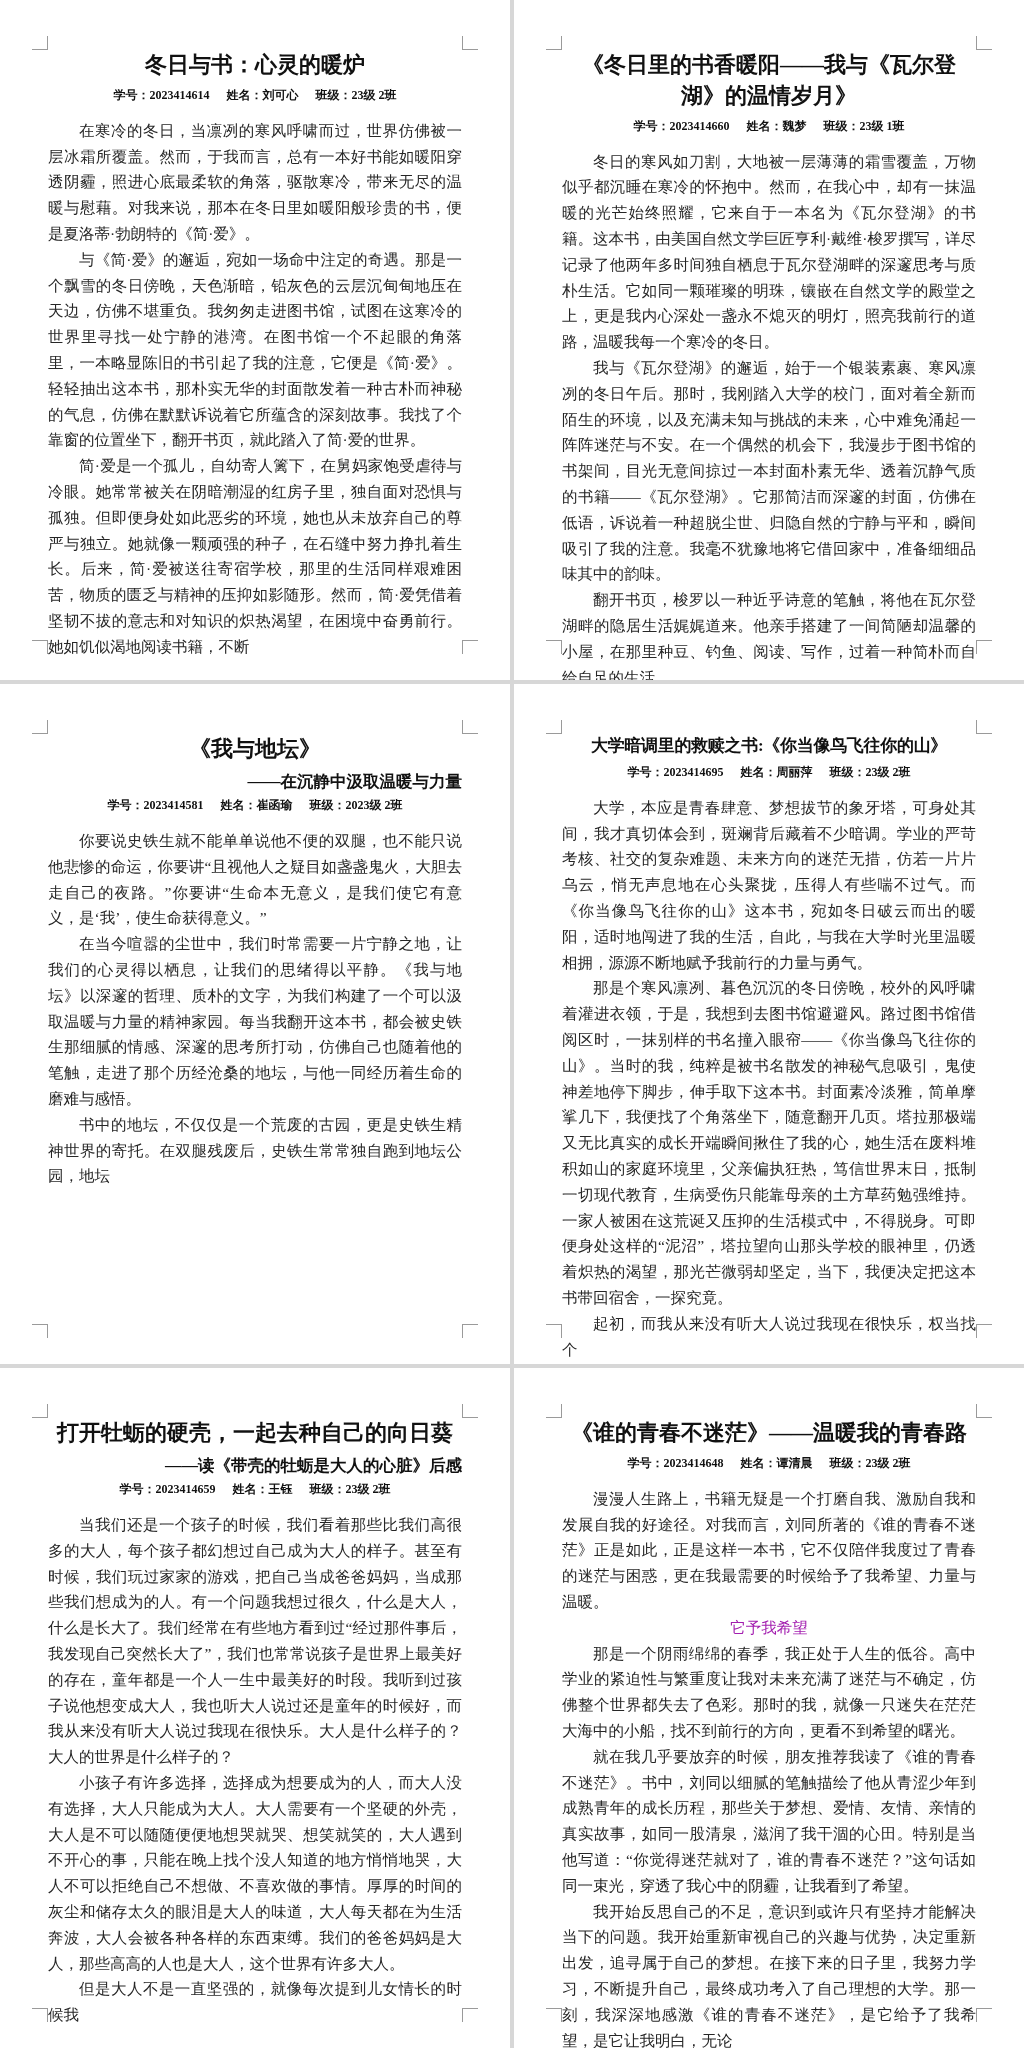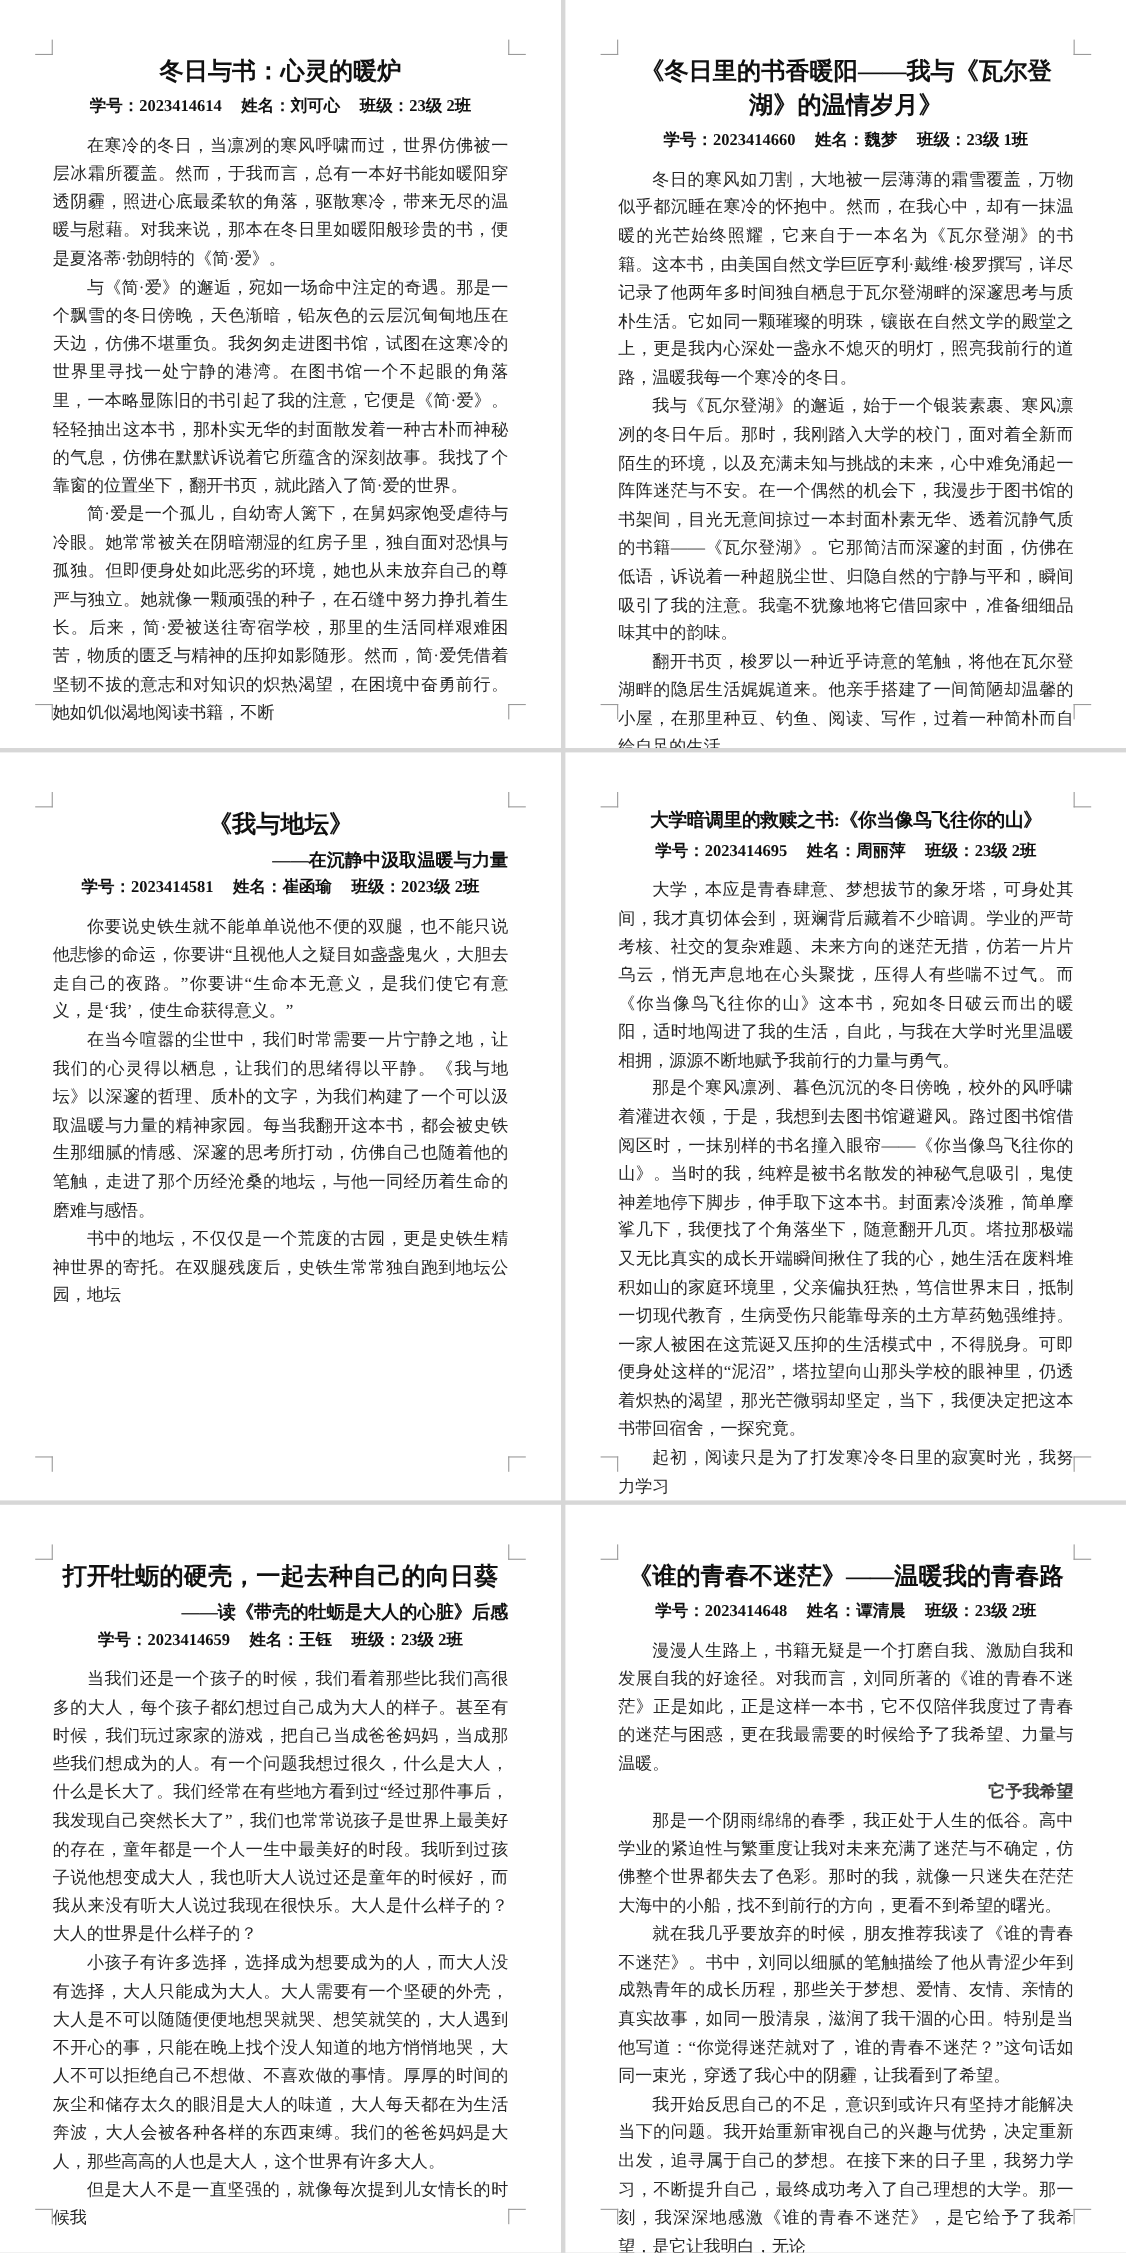--- a/index.html
+++ b/index.html
@@ -45,43 +45,43 @@
   .subtitle {
     margin: 0 0 4px 0;
     font-size: 16.5px;
     font-weight: 700;
     text-align: right;
     line-height: 1.35;
     color: #111;
   }
   .info {
     margin: 2px 0 14px 0;
-    font-size: 15px;
+    font-size: 12px;
     font-weight: 700;
     text-align: center;
     color: #111;
     white-space: nowrap;
   }
   .info .gap { display: inline-block; width: 14px; }
   .para {
     margin: 0;
     font-size: 15.5px;
     line-height: 25.8px;
     text-indent: 2em;
     text-align: justify;
     color: #262626;
   }
   .mid-heading {
     margin: 0;
     font-size: 15.5px;
     line-height: 25.8px;
-    font-weight: 700;
-    text-align: right;
+    font-weight: 400;
+    text-align: center;
     text-indent: 0;
-    color: #404040;
+    color: #a21caf;
   }
 </style>
 </head>
 <body>
 
 <div class="sheet-grid">
 
   <section class="page">
     <div class="mark tl"></div>
     <div class="mark tr"></div>
@@ -137,21 +137,21 @@
     <div class="mark bl"></div>
     <div class="mark br"></div>
     <h1 class="title small">大学暗调里的救赎之书:《你当像鸟飞往你的山》</h1>
     <div class="info">
       <span>学号：</span><span>2023414695</span><span class="gap"></span>
       <span>姓名：</span><span>周丽萍</span><span class="gap"></span>
       <span>班级：</span><span>23级 2班</span>
     </div>
     <p class="para">大学，本应是青春肆意、梦想拔节的象牙塔，可身处其间，我才真切体会到，斑斓背后藏着不少暗调。学业的严苛考核、社交的复杂难题、未来方向的迷茫无措，仿若一片片乌云，悄无声息地在心头聚拢，压得人有些喘不过气。而《你当像鸟飞往你的山》这本书，宛如冬日破云而出的暖阳，适时地闯进了我的生活，自此，与我在大学时光里温暖相拥，源源不断地赋予我前行的力量与勇气。</p>
     <p class="para">那是个寒风凛冽、暮色沉沉的冬日傍晚，校外的风呼啸着灌进衣领，于是，我想到去图书馆避避风。路过图书馆借阅区时，一抹别样的书名撞入眼帘——《你当像鸟飞往你的山》。当时的我，纯粹是被书名散发的神秘气息吸引，鬼使神差地停下脚步，伸手取下这本书。封面素冷淡雅，简单摩挲几下，我便找了个角落坐下，随意翻开几页。塔拉那极端又无比真实的成长开端瞬间揪住了我的心，她生活在废料堆积如山的家庭环境里，父亲偏执狂热，笃信世界末日，抵制一切现代教育，生病受伤只能靠母亲的土方草药勉强维持。一家人被困在这荒诞又压抑的生活模式中，不得脱身。可即便身处这样的“泥沼”，塔拉望向山那头学校的眼神里，仍透着炽热的渴望，那光芒微弱却坚定，当下，我便决定把这本书带回宿舍，一探究竟。</p>
-    <p class="para">起初，阅读只是为了打发寒冷冬日里的寂寞时光，我努力学习</p>
+    <p class="para">起初，而我从来没有听大人说过我现在很快乐，权当找个</p>
   </section>
 
   <section class="page">
     <div class="mark tl"></div>
     <div class="mark tr"></div>
     <div class="mark bl"></div>
     <div class="mark br"></div>
     <h1 class="title">打开牡蛎的硬壳，一起去种自己的向日葵</h1>
     <div class="subtitle">——读《带壳的牡蛎是大人的心脏》后感</div>
     <div class="info">

